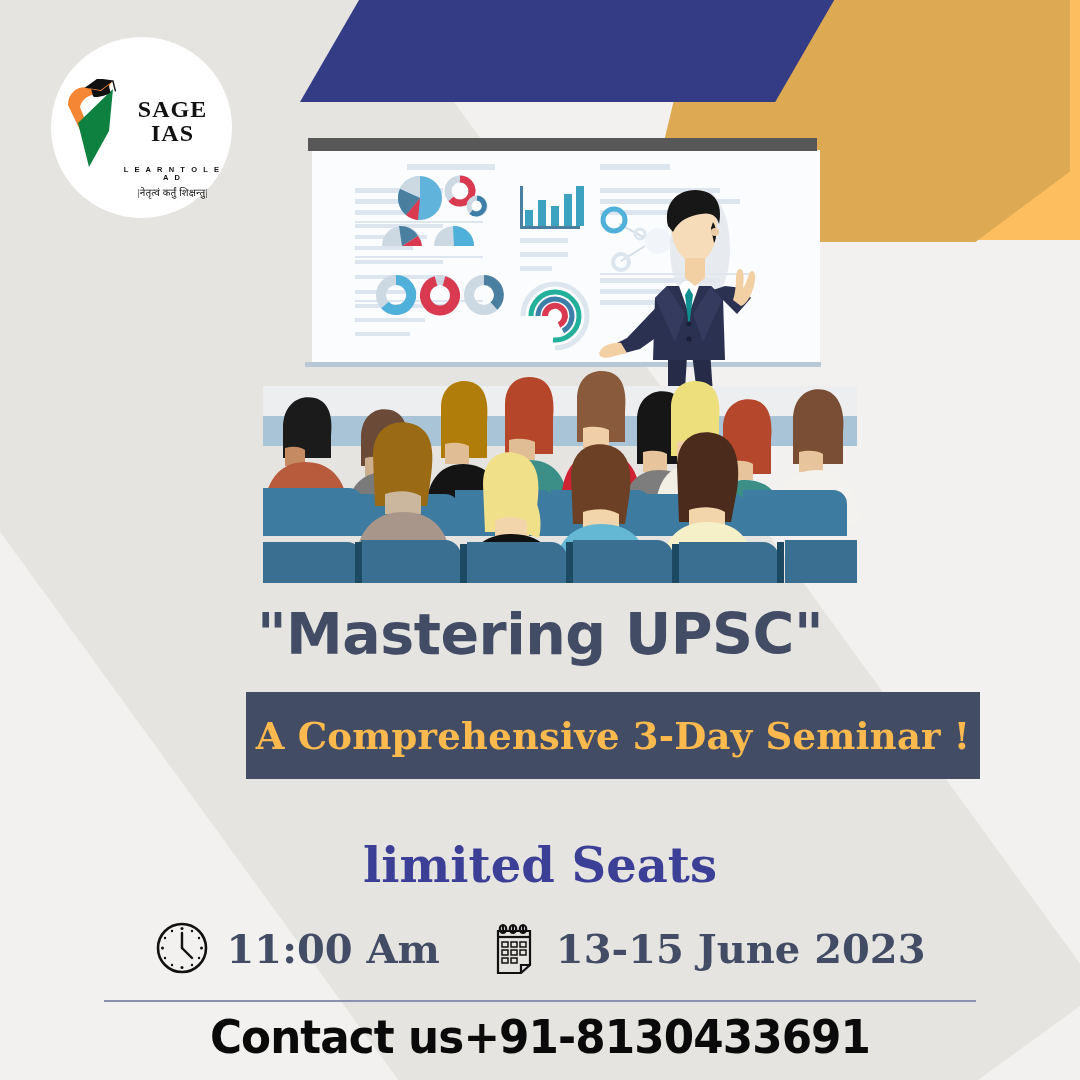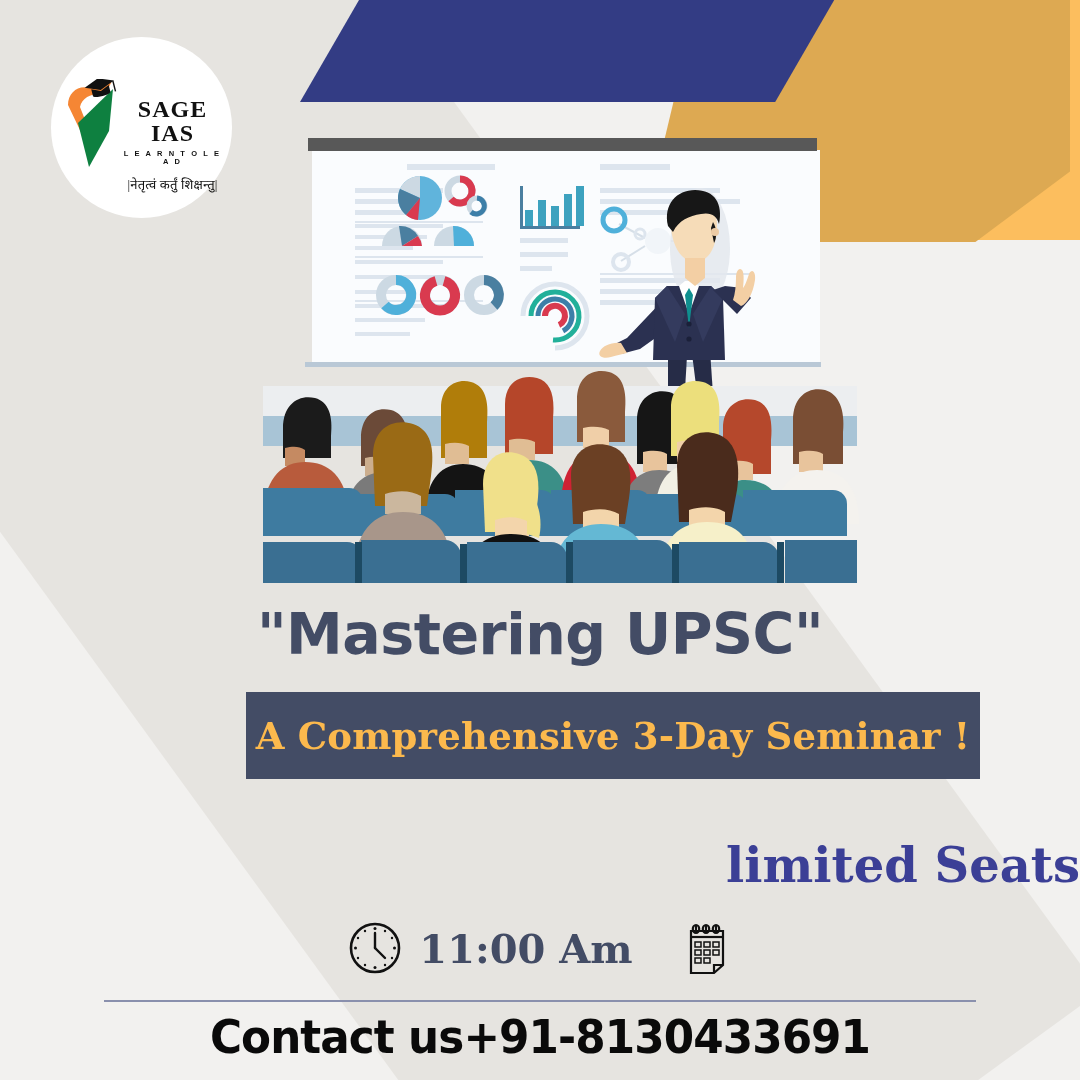--- a/index.html
+++ b/index.html
@@ -74,27 +74,27 @@
     font-size:24px;
     letter-spacing:1px;
     color:#111;
   }
   .logo-sub{
     font-family:"Liberation Sans",sans-serif;
     font-weight:700;
     font-size:7.5px;
     letter-spacing:2.1px;
     color:#111;
-    margin-top:5px;
+    margin-top:21px;
   }
   .logo-skt{
     font-family:"Liberation Serif",serif;
-    font-size:13px;
+    font-size:10px;
     color:#111;
-    margin-top:13px;
+    margin-top:7px;
     letter-spacing:.2px;
   }
 
   
   .illus{
     position:absolute;
     left:255px; top:128px;
     width:610px; height:455px;
   }
   .illus svg{display:block;width:610px;height:455px;}
@@ -122,21 +122,21 @@
     font-family:"DejaVu Serif",serif;
     font-weight:700;
     font-size:37px;
     color:#fcb94d;
     letter-spacing:.2px;
     white-space:nowrap;
   }
   .seats{
     position:absolute;
     left:0; top:837px; width:1080px;
-    text-align:right;
+    text-align:center;
     font-family:"DejaVu Serif",serif;
     font-weight:700;
     font-size:48px;
     color:#3b3f96;
     white-space:nowrap;
   }
 
   
   .meta{
     position:absolute;
@@ -514,19 +514,20 @@
           <rect x="14" y="21" width="6" height="5"></rect>
             <rect x="23" y="21" width="6" height="5"></rect>
             <rect x="32" y="21" width="6" height="5"></rect>
           <rect x="14" y="29" width="6" height="5"></rect>
             <rect x="23" y="29" width="6" height="5"></rect>
             <rect x="32" y="29" width="6" height="5"></rect>
           <rect x="14" y="37" width="6" height="5"></rect>
             <rect x="23" y="37" width="6" height="5"></rect>
         </g>
       </svg>
+      <span class="meta-text">13-15 June 2023</span>
     </div>
   </div>
 
   <div class="divider"></div>
   <div class="contact">Contact us+91-8130433691</div>
 
 </div>
 
 </body></html>

